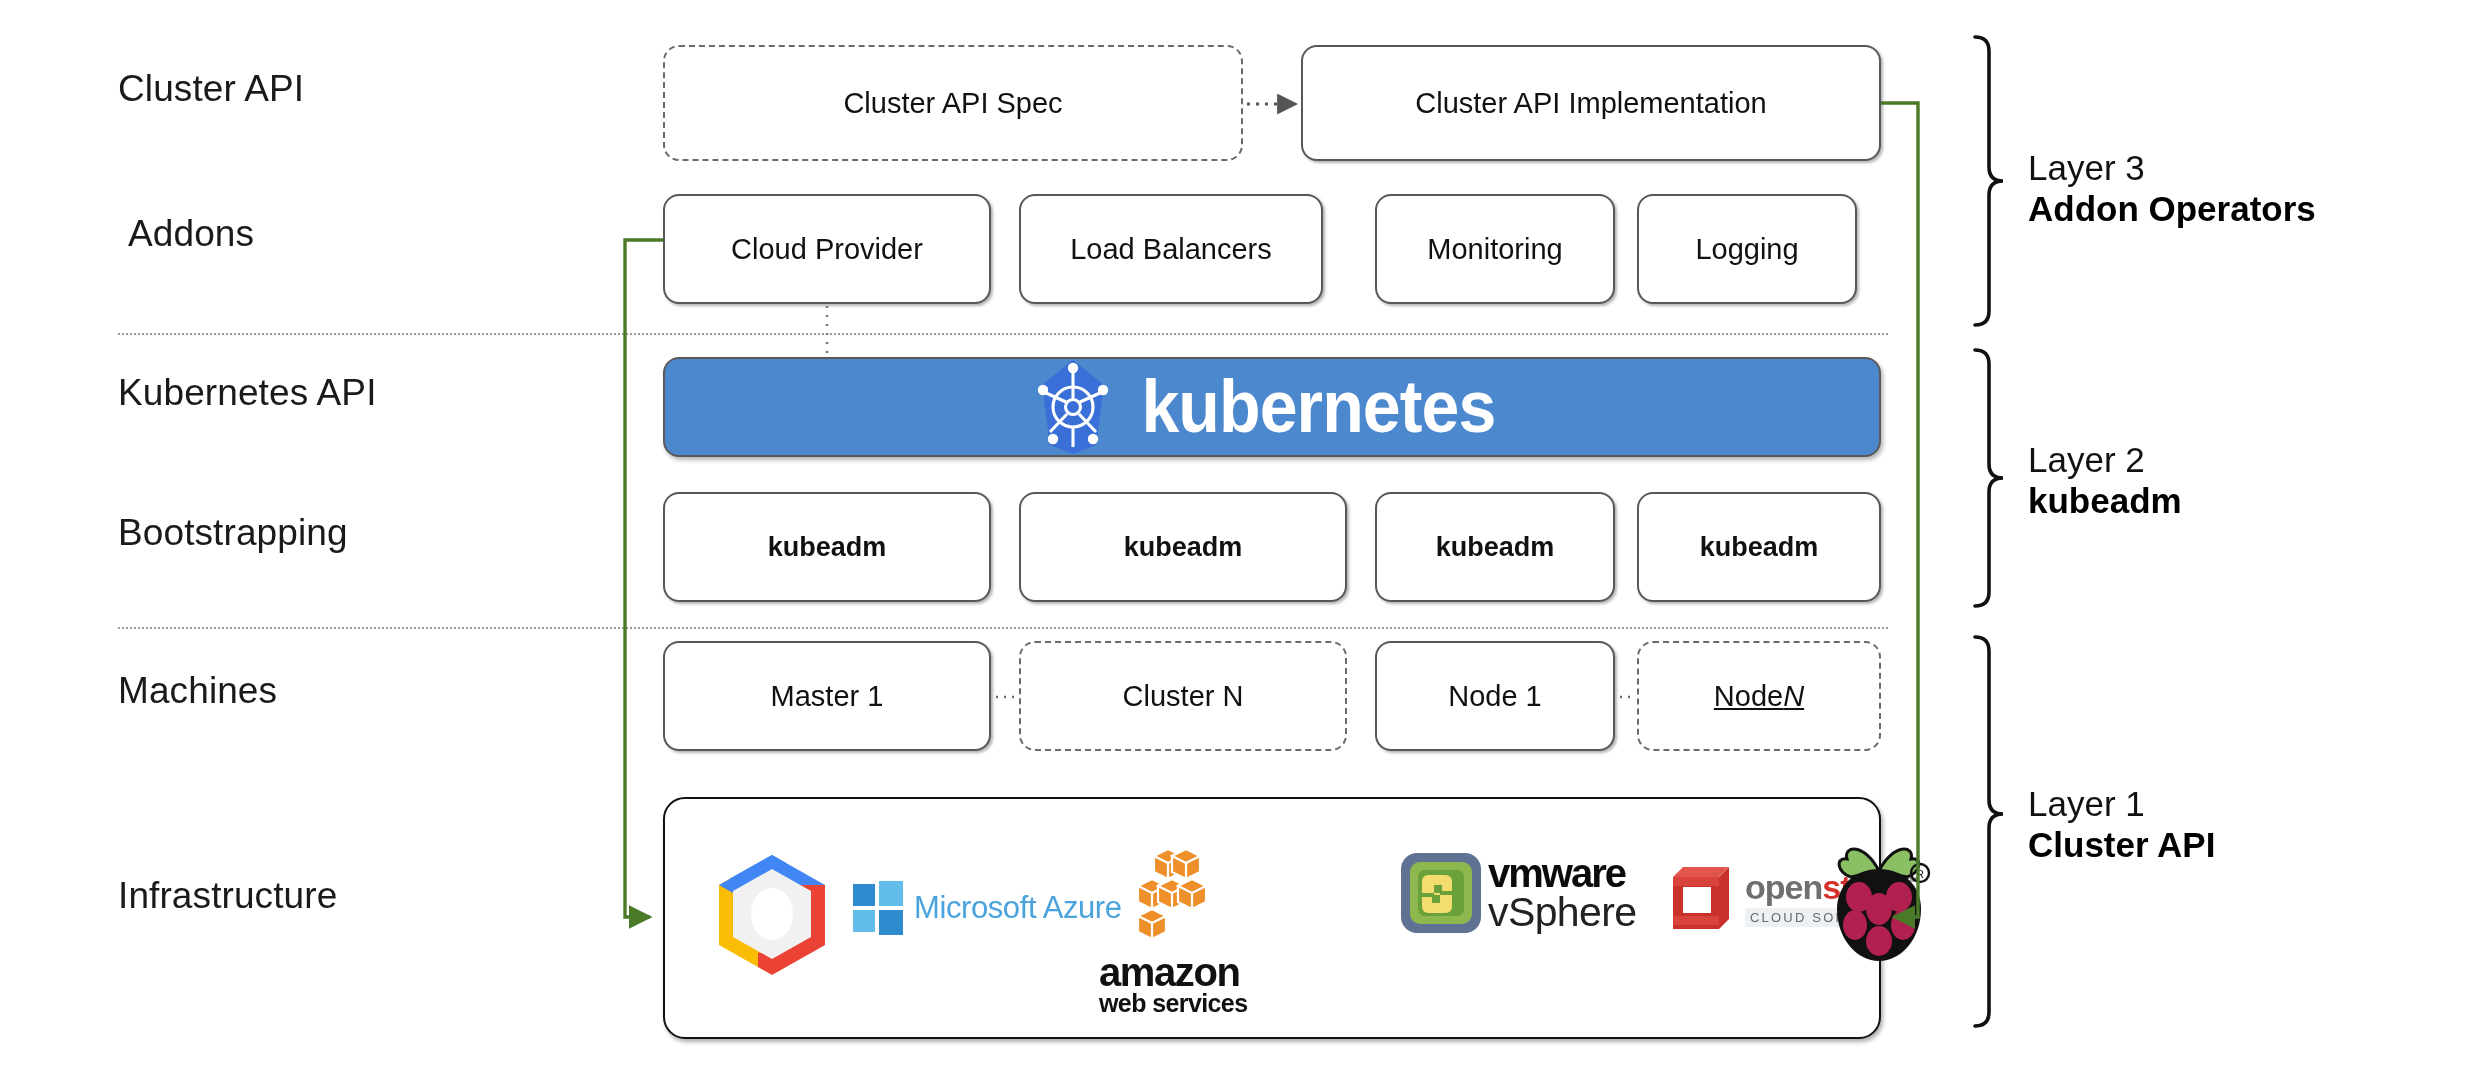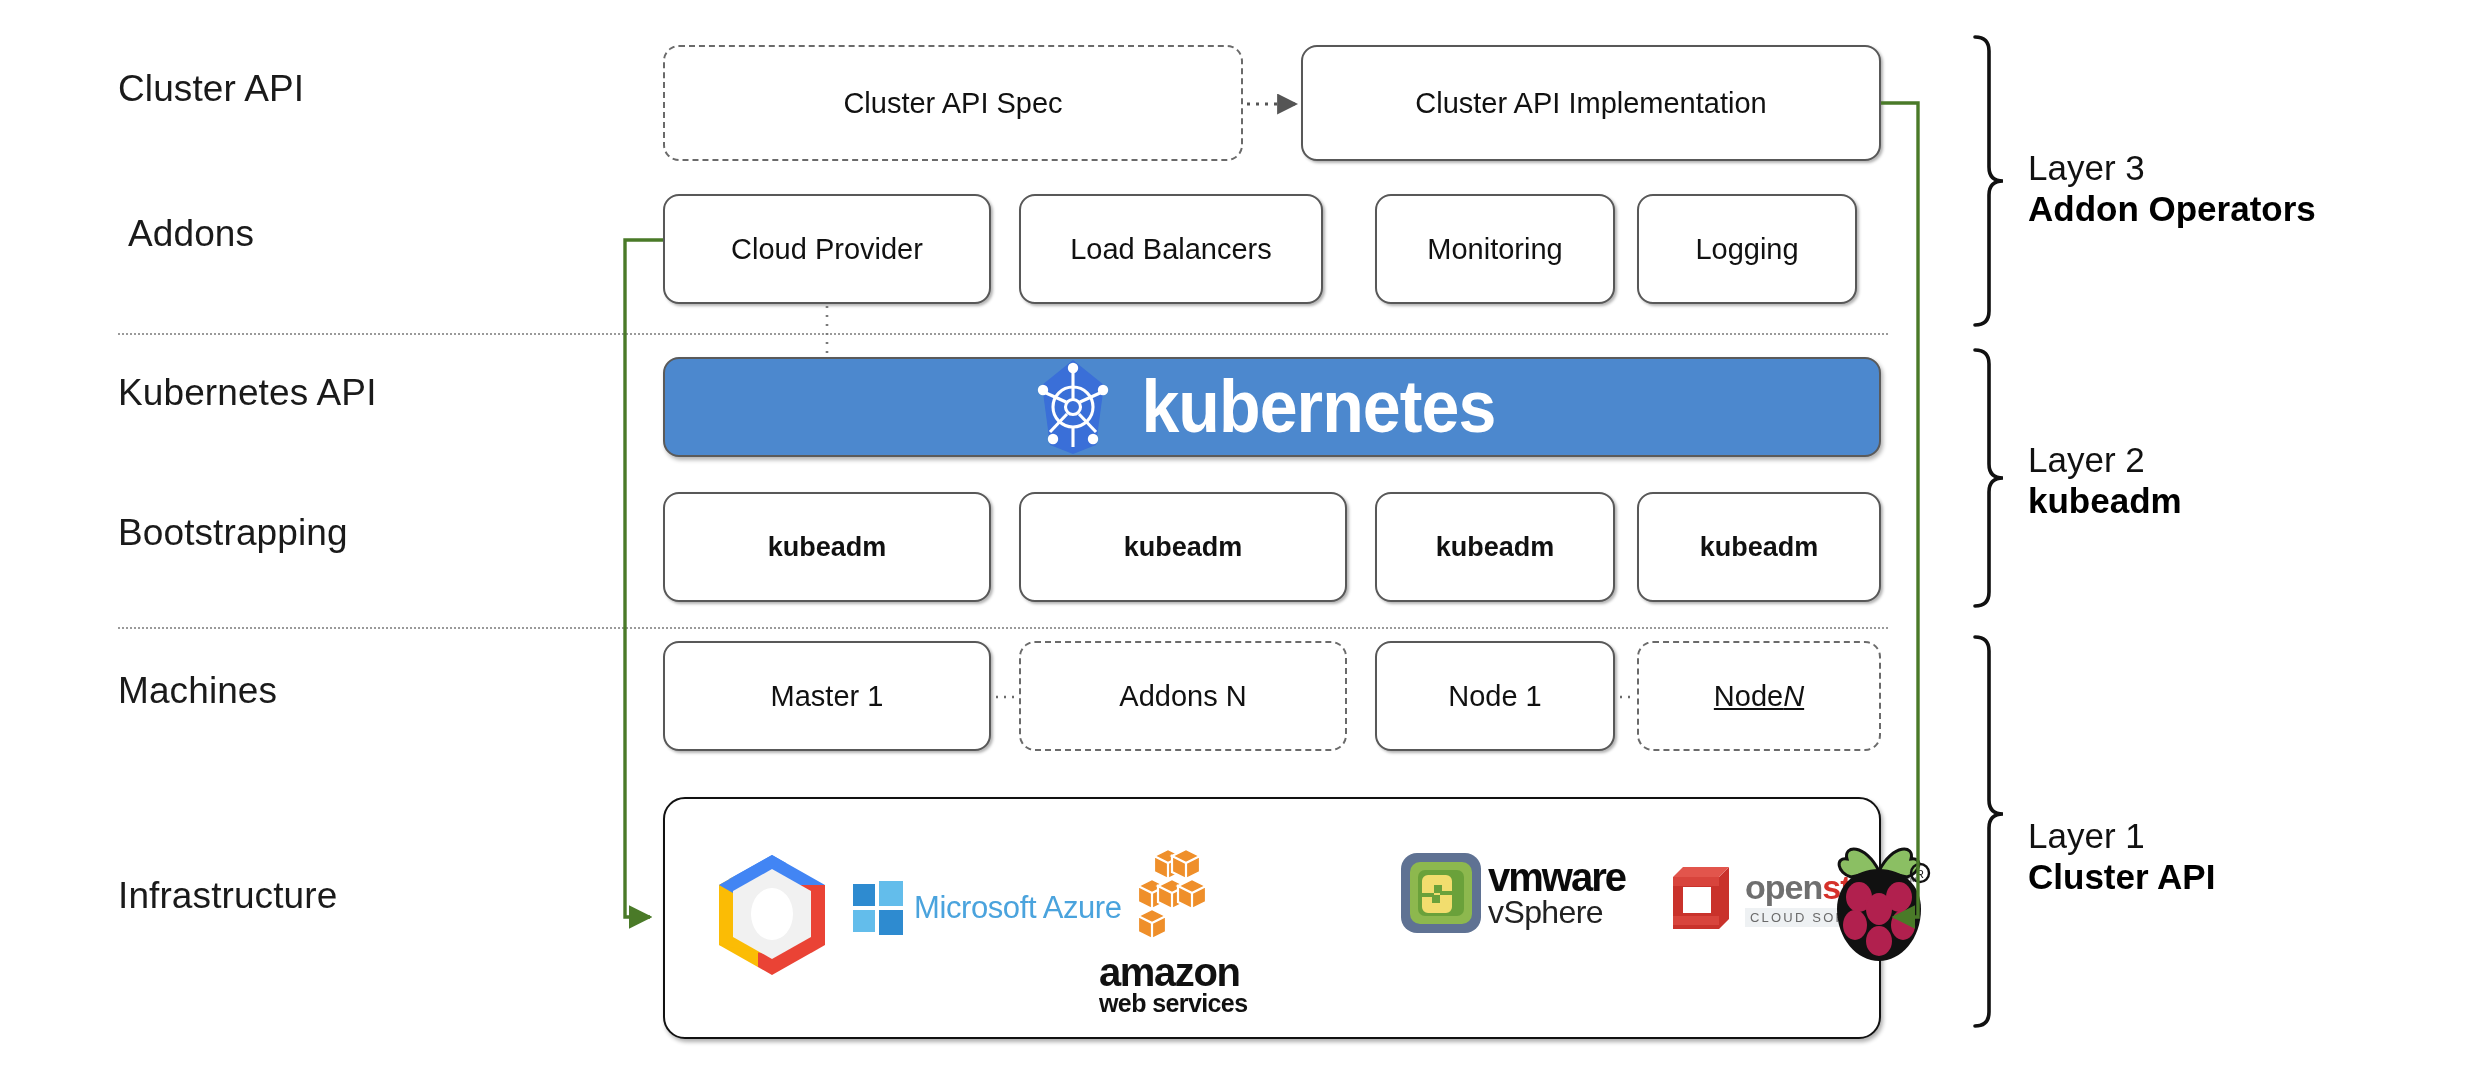--- a/index.html
+++ b/index.html
@@ -87,21 +87,21 @@
   .layer-label .ln2 { font-size: 35px; color: #000; font-weight: bold; display:block; line-height: 1.17; }
 
   
   .logo { position: absolute; display: flex; align-items: center; }
   .azure-text { color: #4aa3dd; font-size: 31px; font-weight: 400; letter-spacing: -.4px; margin-left: 9px;}
   .aws-text   { display:flex; flex-direction:column; align-items:flex-start; margin-left: 4px; line-height:.95;}
   .aws-amazon { font-size: 40px; font-weight: 700; color:#111; letter-spacing:-1.4px; }
   .aws-ws     { font-size: 25px; font-weight: 600; color:#111; letter-spacing:-.6px; margin-top:1px;}
   .vm-text    { display:flex; flex-direction:column; align-items:flex-start; margin-left: 7px; line-height:.97;}
   .vm-ware    { font-size: 40px; font-weight: 700; color:#0b0b0b; letter-spacing:-2px; }
-  .vm-sphere  { font-size: 32px; font-weight: 400; color:#222; letter-spacing:-.6px; }
+  .vm-sphere  { font-size: 41px; font-weight: 400; color:#222; letter-spacing:-.6px; }
   .os-text    { display:flex; flex-direction:column; align-items:flex-start; margin-left: 8px; line-height:1;}
   .os-top     { font-size: 34px; font-weight: 600; letter-spacing:-1px; }
   .os-open    { color:#6f6f6f; }
   .os-stack   { color:#d5312a; }
   .os-tm      { font-size: 14px; color:#6f6f6f; vertical-align: super; }
   .os-sub     { font-size: 13px; color:#6a6a6a; letter-spacing: 2.2px; background:#eef1f3; padding:3px 5px; margin-top:4px; }
 </style>
 </head>
 <body>
 
@@ -150,21 +150,21 @@
     </span>
     <span class="k8s-wordmark">kubernetes</span>
   </div>
 
   <div class="box bold" style="left:663px; top:492px; width:328px; height:110px;">kubeadm</div>
   <div class="box bold" style="left:1019px; top:492px; width:328px; height:110px;">kubeadm</div>
   <div class="box bold" style="left:1375px; top:492px; width:240px; height:110px;">kubeadm</div>
   <div class="box bold" style="left:1637px; top:492px; width:244px; height:110px;">kubeadm</div>
 
   <div class="box" style="left:663px; top:641px; width:328px; height:110px;">Master 1</div>
-  <div class="box dashed" style="left:1019px; top:641px; width:328px; height:110px;">Addons N</div>
+  <div class="box dashed" style="left:1019px; top:641px; width:328px; height:110px;">Cluster N</div>
   <div class="box" style="left:1375px; top:641px; width:240px; height:110px;">Node 1</div>
   <div class="box dashed" style="left:1637px; top:641px; width:244px; height:110px;text-decoration:underline;">
     <span>Node </span>
       <em>N</em>
   </div>
 
   <div class="box infra" style="left:663px; top:797px; width:1218px; height:242px;">
 
     <span class="logo" style="left:48px; top:52px;">
       <svg width="118" height="128" viewBox="0 0 118 128" aria-hidden="true">
@@ -281,18 +281,18 @@
   </svg>
 
   <div class="layer-label" style="left:2028px; top:148px;">
     <span class="ln1">Layer 3</span>
     <span class="ln2">Addon Operators</span>
   </div>
   <div class="layer-label" style="left:2028px; top:440px;">
     <span class="ln1">Layer 2</span>
     <span class="ln2">kubeadm</span>
   </div>
-  <div class="layer-label" style="left:2028px; top:816px;">
+  <div class="layer-label" style="left:2028px; top:784px;">
     <span class="ln1">Layer 1</span>
     <span class="ln2">Cluster API</span>
   </div>
 
 </div>
 
 </body></html>

